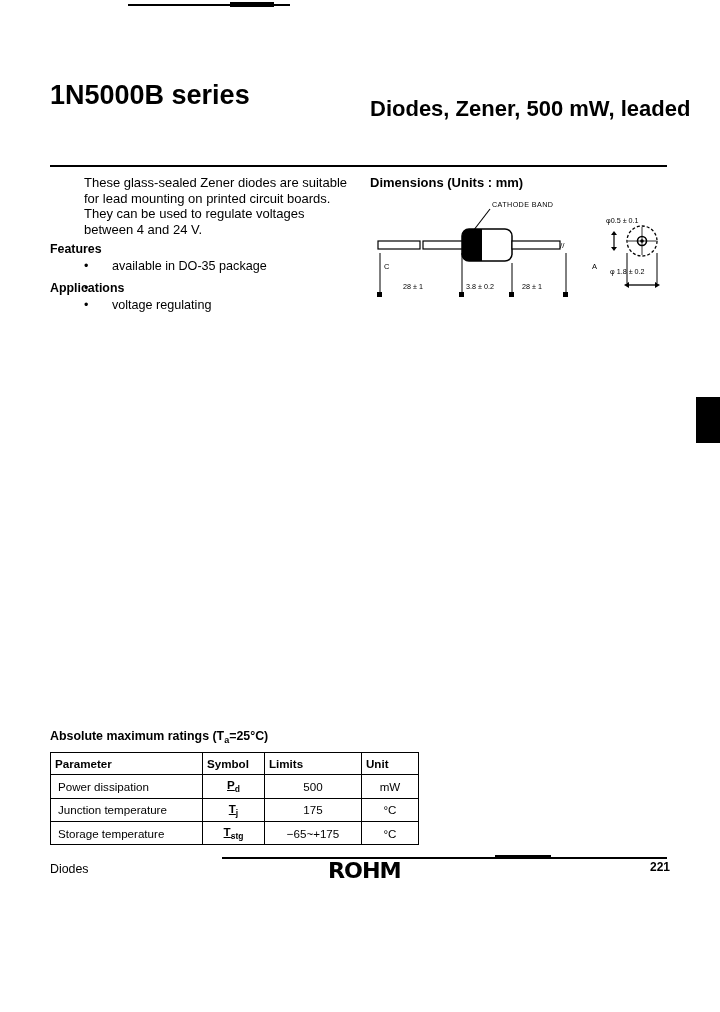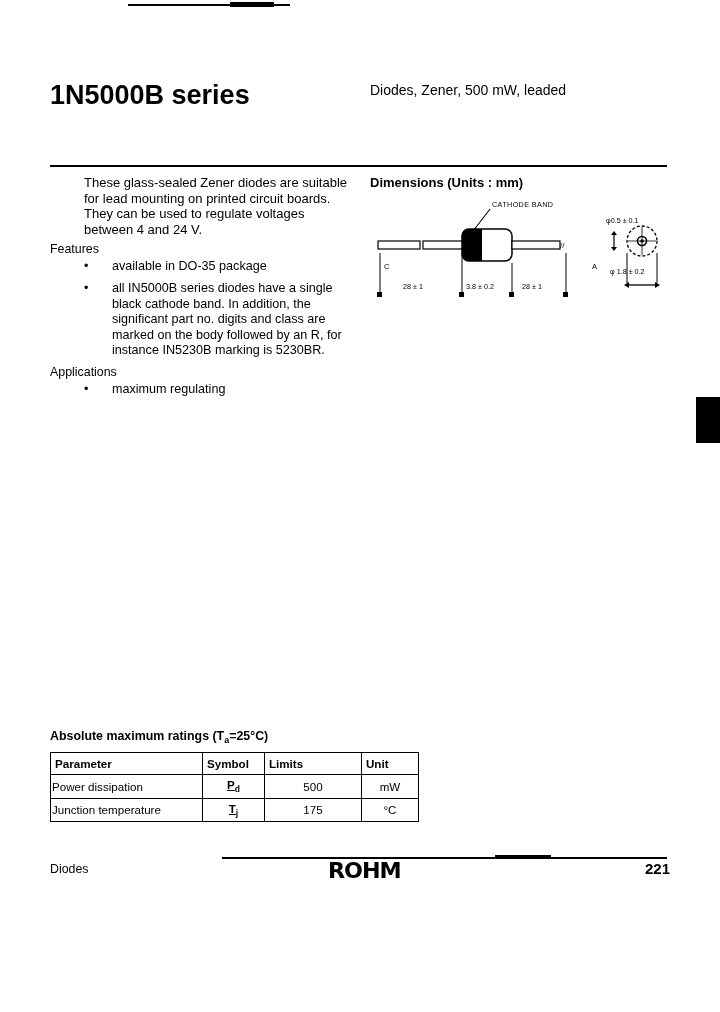--- a/index.html
+++ b/index.html
@@ -45,23 +45,23 @@
   }
   #part-title {
     font-size: 27px;
     font-weight: bold;
     letter-spacing: 0px;
     white-space: nowrap;
   }
   #header-subtitle {
     position: absolute;
     left: 320px;
-    top: 2px;
-    font-size: 14px;
-    font-weight: normal;
+    top: 16px;
+    font-size: 22px;
+    font-weight: bold;
     white-space: nowrap;
   }
 
   #header-rule {
     position: absolute;
     left: 50px;
     top: 165px;
     width: 617px;
     height: 1.6px;
     background: #000;
@@ -74,21 +74,21 @@
     top: 175px;
     width: 300px;
   }
   .intro-para {
     margin: 0 0 0 34px;
     font-size: 13px;
     line-height: 15.6px;
   }
   .sect-head {
     font-size: 12.4px;
-    font-weight: normal;
+    font-weight: bold;
     margin: 5px 0 3px 0;
   }
   ul.bullets {
     list-style: none;
     margin: 0;
     padding: 0;
   }
   ul.bullets li {
     position: relative;
     margin: 0 0 6px 0;
@@ -160,21 +160,21 @@
     font-size: 11.6px;
     padding: 3px 4px;
     height: 15px;
   }
   table#ratings-table th {
     font-weight: bold;
     text-align: left;
   }
   table#ratings-table td.param {
     text-align: left;
-    padding-left: 1px;
+    padding-left: 7px;
   }
   table#ratings-table td.ctr {
     text-align: center;
   }
   table#ratings-table td.sym {
     text-align: center;
     font-weight: bold;
     text-decoration: underline;
   }
   table#ratings-table td.sym sub {
@@ -218,21 +218,21 @@
     font-weight: bold;
     letter-spacing: -1px;
     font-family: "DejaVu Sans", sans-serif;
     transform: scaleX(1.06);
     transform-origin: left center;
   }
   #footer-page {
     position: absolute;
     right: 50px;
     top: 860px;
-    font-size: 15px;
+    font-size: 12px;
     font-weight: bold;
   }
 
   svg text { font-family: "Liberation Sans", sans-serif; }
 </style>
 </head>
 <body>
 
 <div id="top-rule"></div>
 <div id="top-rule-thick"></div>
@@ -248,29 +248,28 @@
   <p class="intro-para">These glass-sealed Zener diodes are suitable for lead mounting on printed circuit boards. They can be used to regulate voltages between 4 and 24 V.</p>
 
   <div class="sect-head">Features</div>
   <ul class="bullets">
     <li>
       <span class="bullet-dot">•</span>
       <span>available in DO-35 package</span>
     </li>
     <li>
       <span class="bullet-dot">•</span>
-      <span>all IN5000B series diodes have a single black cathode band. In addition, the significant part no. digits and class are marked on the body followed by an R, for instance IN5230B marking is 5230BR.</span>
     </li>
   </ul>
 
   <div class="sect-head">Applications</div>
   <ul class="bullets">
     <li>
       <span class="bullet-dot">•</span>
-      <span>maximum regulating</span>
+      <span>voltage regulating</span>
     </li>
   </ul>
 
 </div>
 
 <div id="dim-block">
   <div id="dim-title">Dimensions (Units : mm)</div>
 
   <svg id="dim-figure" viewBox="0 0 300 120">
 
@@ -354,20 +353,26 @@
         <td class="sym"><span>P</span><sub>d</sub></td>
         <td class="ctr">500</td>
         <td class="ctr">mW</td>
       </tr>
       <tr>
         <td class="param">Junction temperature</td>
         <td class="sym"><span>T</span><sub>j</sub></td>
         <td class="ctr">175</td>
         <td class="ctr">°C</td>
       </tr>
+      <tr>
+        <td class="param">Storage temperature</td>
+        <td class="sym"><span>T</span><sub>stg</sub></td>
+        <td class="ctr">−65~+175</td>
+        <td class="ctr">°C</td>
+      </tr>
     </tbody>
   </table>
 </div>
 
 <div id="footer-rule"></div>
 <div id="footer-rule-thick"></div>
 <div id="footer-left">Diodes</div>
 <div id="footer-logo">ROHM</div>
 <div id="footer-page">221</div>
 

